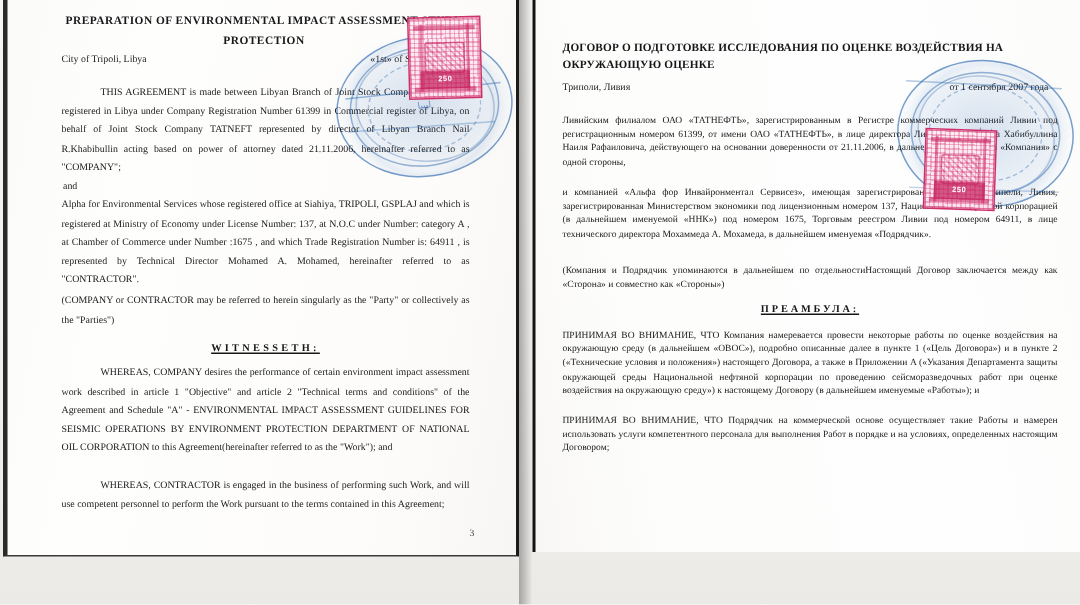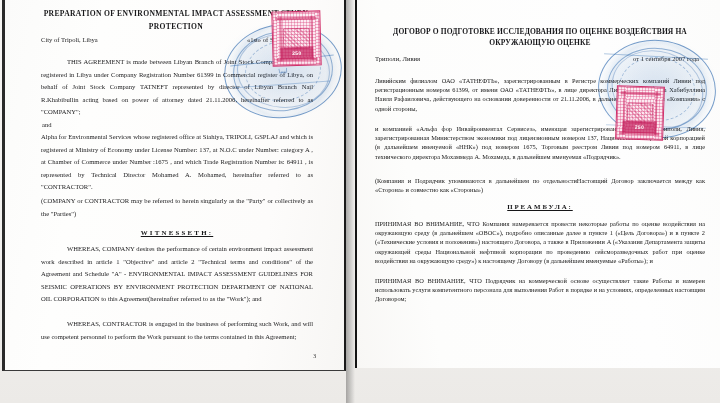--- a/index.html
+++ b/index.html
@@ -31,21 +31,21 @@
       linear-gradient(260deg,#fcfcfb 0%,#fefefe 30%,#fdfdfc 80%,#f8f7f5 100%);
   }
   .inner{position:absolute;}
   
   .ttl{
     text-align:center;font-weight:bold;
     font-size:7.6px;letter-spacing:.32px;line-height:11.4px;
     color:#18181a;
   }
   .ttl-ru{
-    text-align:center;font-weight:bold;
+    font-weight:bold;
     font-size:7.5px;letter-spacing:.12px;line-height:11px;
     color:#17171a;
   }
   .row{display:flex;justify-content:space-between;align-items:baseline;}
   .lbl{font-size:6.6px;color:#1d1d1f;}
   .lbl-r{font-size:6.6px;color:#1d1d1f;}
   p.en{
     font-size:6.6px;line-height:12.6px;color:#1b1b1d;
     text-align:justify;margin:0 0 0 0;
     text-justify:inter-word;

